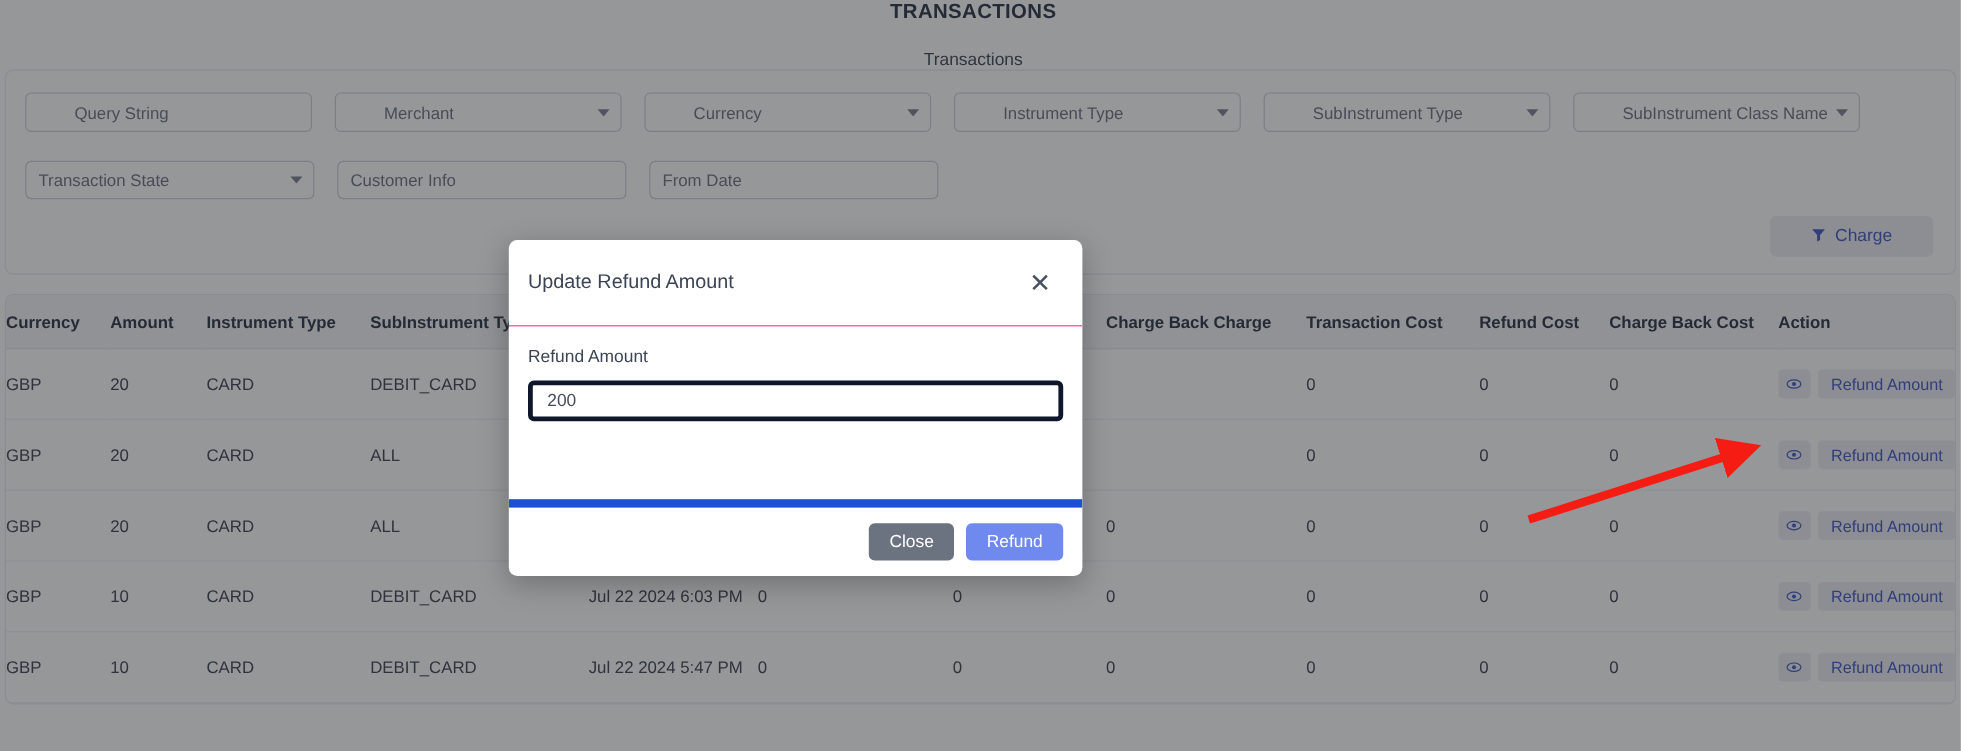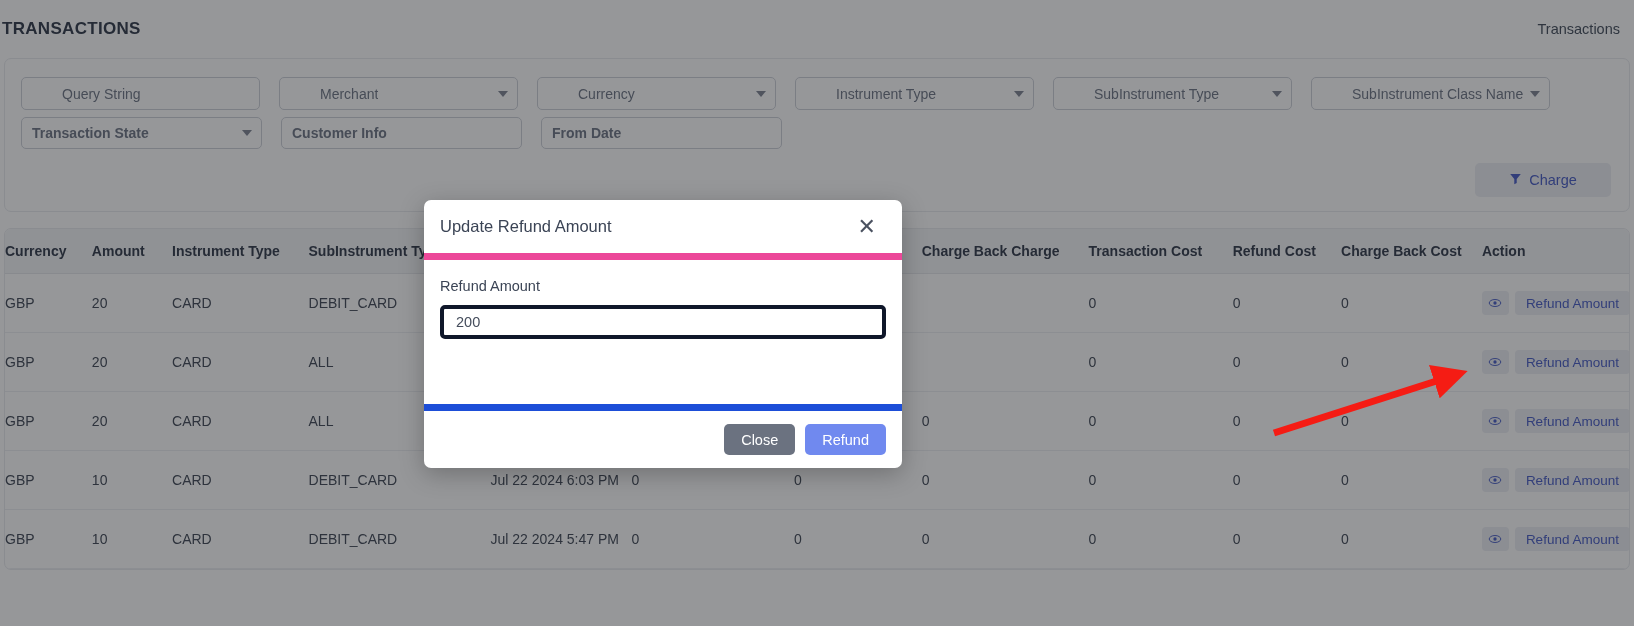--- a/index.html
+++ b/index.html
@@ -13,20 +13,21 @@
   
   #page {
     position: absolute; inset: 0;
     background: #ffffff;
   }
 
   .page-header {
     height: 58px;
     display: flex; align-items: center; justify-content: space-between;
     padding: 0 14px 0 2px;
+    flex-direction: column;
   }
   .page-title {
     font-size: 17px; font-weight: bold; letter-spacing: .3px;
     color: #2b3445;
   }
   .breadcrumb {
     font-size: 14.5px; color: #3d4756;
   }
 
   
@@ -34,21 +35,21 @@
     background: #ffffff;
     border: 1px solid #e8eaee;
     border-radius: 7px;
     margin: 0 4px 16px 4px;
   }
   .filter-card { padding: 18px 16px 14px 16px; }
 
   .filter-row {
     display: flex; gap: 19px; align-items: flex-start;
   }
-  .filter-row + .filter-row { margin-top: 7px; font-weight: bold; }
+  .filter-row + .filter-row { margin-top: 24px; }
 
   .field {
     position: relative;
     height: 33px;
     border: 1px solid #ccd0d8;
     border-radius: 5px;
     background: #fff;
     display: flex; align-items: center;
     padding: 0 10px;
     flex: 0 0 auto;
@@ -147,24 +148,24 @@
     position: absolute;
     left: 424px; top: 200px;
     width: 478px;
     background: #ffffff;
     border-radius: 7px;
     z-index: 60;
     box-shadow: 0 6px 24px rgba(0,0,0,.25);
     overflow: hidden;
   }
   .modal-head {
-    height: 60px;
+    height: 72px;
     display: flex; align-items: center; justify-content: space-between;
     padding: 0 22px 0 16px;
-    border-bottom: 7px solid #ec4899;
+    border-bottom: 1px solid #ec4899;
   }
   .modal-title {
     font-size: 16.5px; color: #3b4455; font-weight: normal;
   }
   .modal-x {
     background: none; border: none;
     font-size: 22px; line-height: 1; color: #4b5261;
     cursor: pointer; padding: 2px 4px;
   }
   .modal-body { padding: 18px 16px 22px 16px; }

